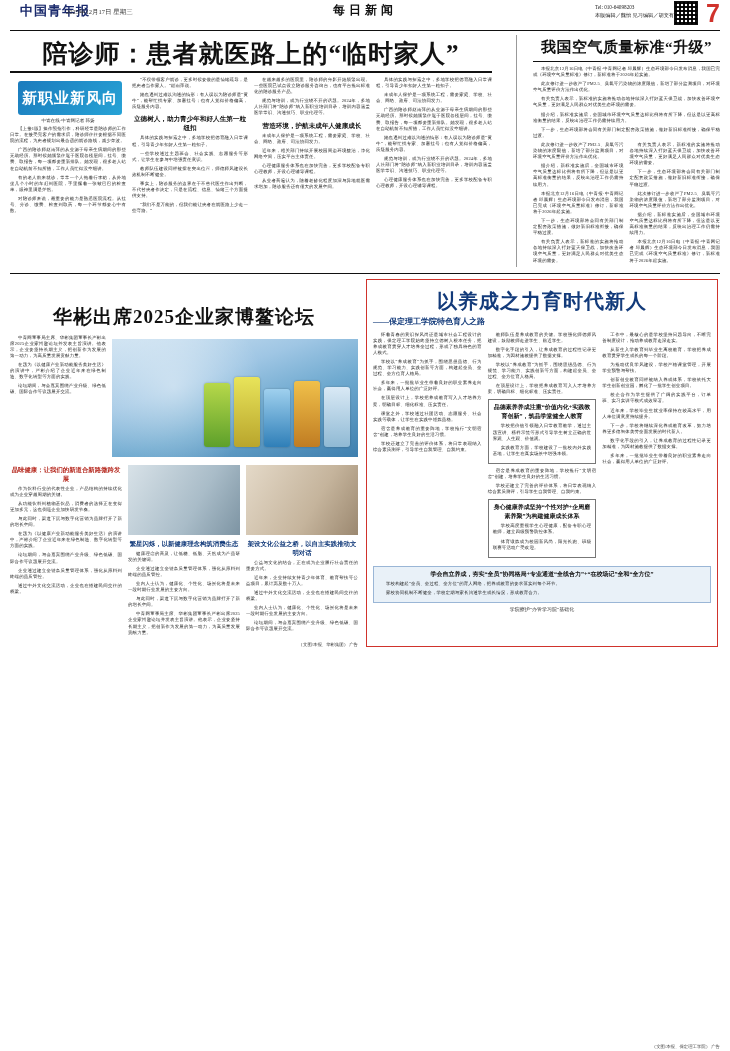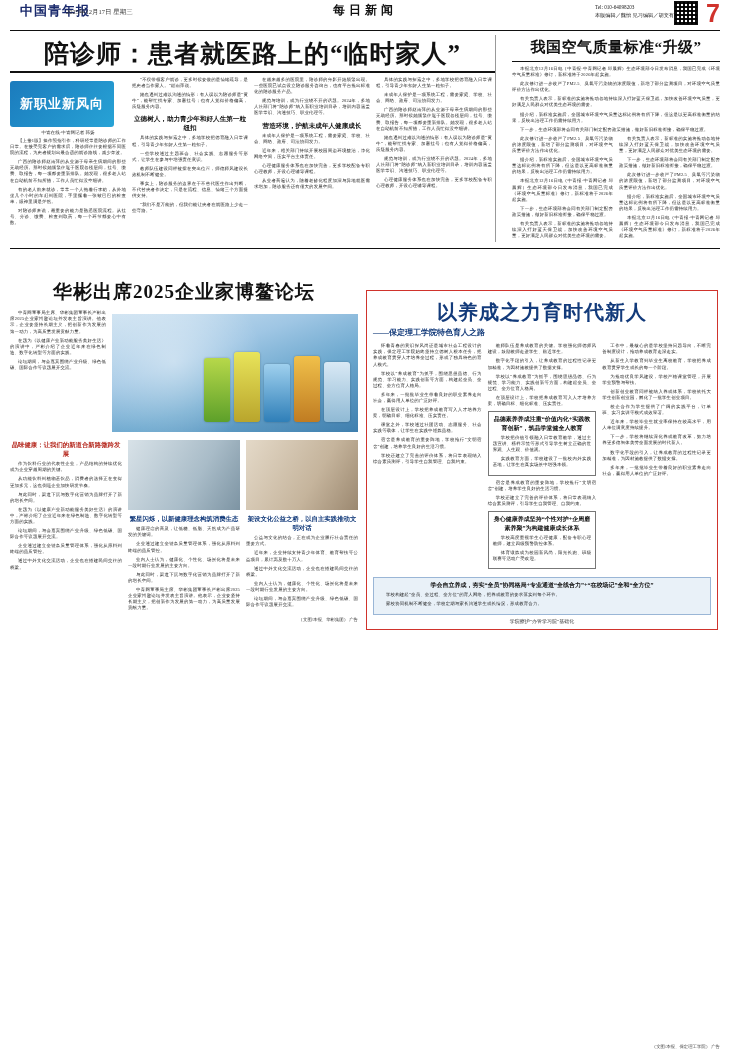--- a/index.html
+++ b/index.html
@@ -12,50 +12,50 @@
   .mh-date{position:absolute;left:56px;top:8px;font-size:6.5px;color:#333;}
   .mh-title{position:absolute;left:0;right:0;top:2px;text-align:center;font-size:12px;font-weight:bold;letter-spacing:4px;}
   .mh-right{position:absolute;right:46px;top:3px;font-size:5.2px;line-height:8px;text-align:left;color:#222;}
   .mh-qr{position:absolute;right:22px;top:1px;width:22px;height:22px;background:
      repeating-linear-gradient(0deg,#111 0 2px,#fff 2px 4px),
      repeating-linear-gradient(90deg,#111 0 2px,transparent 2px 4px);
      background-blend-mode:multiply;border:1px solid #111;}
   .mh-pageno{position:absolute;right:0;top:-1px;font-size:25px;font-weight:bold;color:#d0332c;font-family:"Liberation Sans",sans-serif;}
 
   
-  .toprow{display:flex;gap:0;margin-top:4px;}
+  .toprow{display:flex;gap:24px;margin-top:4px;}
   .topleft{width:490px;}
   .topright{width:210px;border-left:1px solid #999;padding-left:16px;}
 
   .headline{font-size:25px;font-weight:bold;letter-spacing:1px;line-height:30px;text-align:center;margin:4px 0 2px;}
   .hl-rule{border-bottom:2px solid #111;margin-bottom:4px;}
 
   .tr-title{font-size:15px;font-weight:bold;text-align:center;line-height:20px;letter-spacing:0.5px;margin:2px 0 4px;}
   .tr-rule{border-bottom:1px solid #111;margin-bottom:4px;}
 
   
   .cols{display:flex;gap:6px;}
   .col{flex:1;}
   .tiny{font-size:4.4px;line-height:6.1px;text-align:justify;color:#222;letter-spacing:0.2px;}
   .tiny p{margin:0 0 3px;text-indent:8px;}
 
   .subhd{font-size:6.6px;font-weight:bold;text-align:center;margin:4px 0 3px;line-height:9px;}
 
   
-  .badge{width:104px;height:46px;background:linear-gradient(135deg,#1b7bbd,#27a3d6);border-radius:3px;color:#fff;
-         display:flex;align-items:center;justify-content:center;font-size:13px;font-weight:bold;letter-spacing:1px;margin:4px 0 3px;}
+  .badge{width:104px;height:34px;background:linear-gradient(135deg,#1b7bbd,#27a3d6);border-radius:3px;color:#fff;
+         display:flex;align-items:center;justify-content:center;font-size:15px;font-weight:bold;letter-spacing:1px;margin:4px 8px 3px;}
   .byline{font-size:4.6px;text-align:center;color:#333;margin-bottom:3px;}
 
   .topcols{display:flex;gap:6px;margin-top:3px;}
   .tc{width:116px;}
 
   
   .lower{display:flex;gap:8px;margin-top:6px;border-top:1px solid #111;padding-top:5px;}
   .lowleft{width:348px;margin-top:23px;}
-  .lowright{width:352px;border:1.5px solid #d0332c;padding:5px 6px;box-sizing:border-box;margin-top:36px;}
+  .lowright{width:352px;border:1.5px solid #d0332c;padding:5px 6px;box-sizing:border-box;}
 
   .ll-title{font-size:19px;font-weight:bold;text-align:center;letter-spacing:1px;margin:2px 0 5px;}
   .lr-title{font-size:20px;font-weight:bold;text-align:center;letter-spacing:1px;color:#123a7a;margin:3px 0 1px;}
   .lr-sub{font-size:8px;font-weight:bold;text-align:left;color:#123a7a;margin-bottom:5px;}
 
   .photo{height:118px;background:linear-gradient(160deg,#cfe3f2 0%,#9fc6e4 35%,#6ea9cf 60%,#3f7fae 100%);
          position:relative;overflow:hidden;margin:4px 0;}
   .photo .can{position:absolute;bottom:10px;width:26px;height:64px;border-radius:3px;box-shadow:0 0 2px rgba(0,0,0,.3);}
   .photo .p1{left:92px;background:linear-gradient(180deg,#b7d84a,#5da02a);}
   .photo .p2{left:122px;background:linear-gradient(180deg,#e8e45a,#b9a52c);height:70px;}

